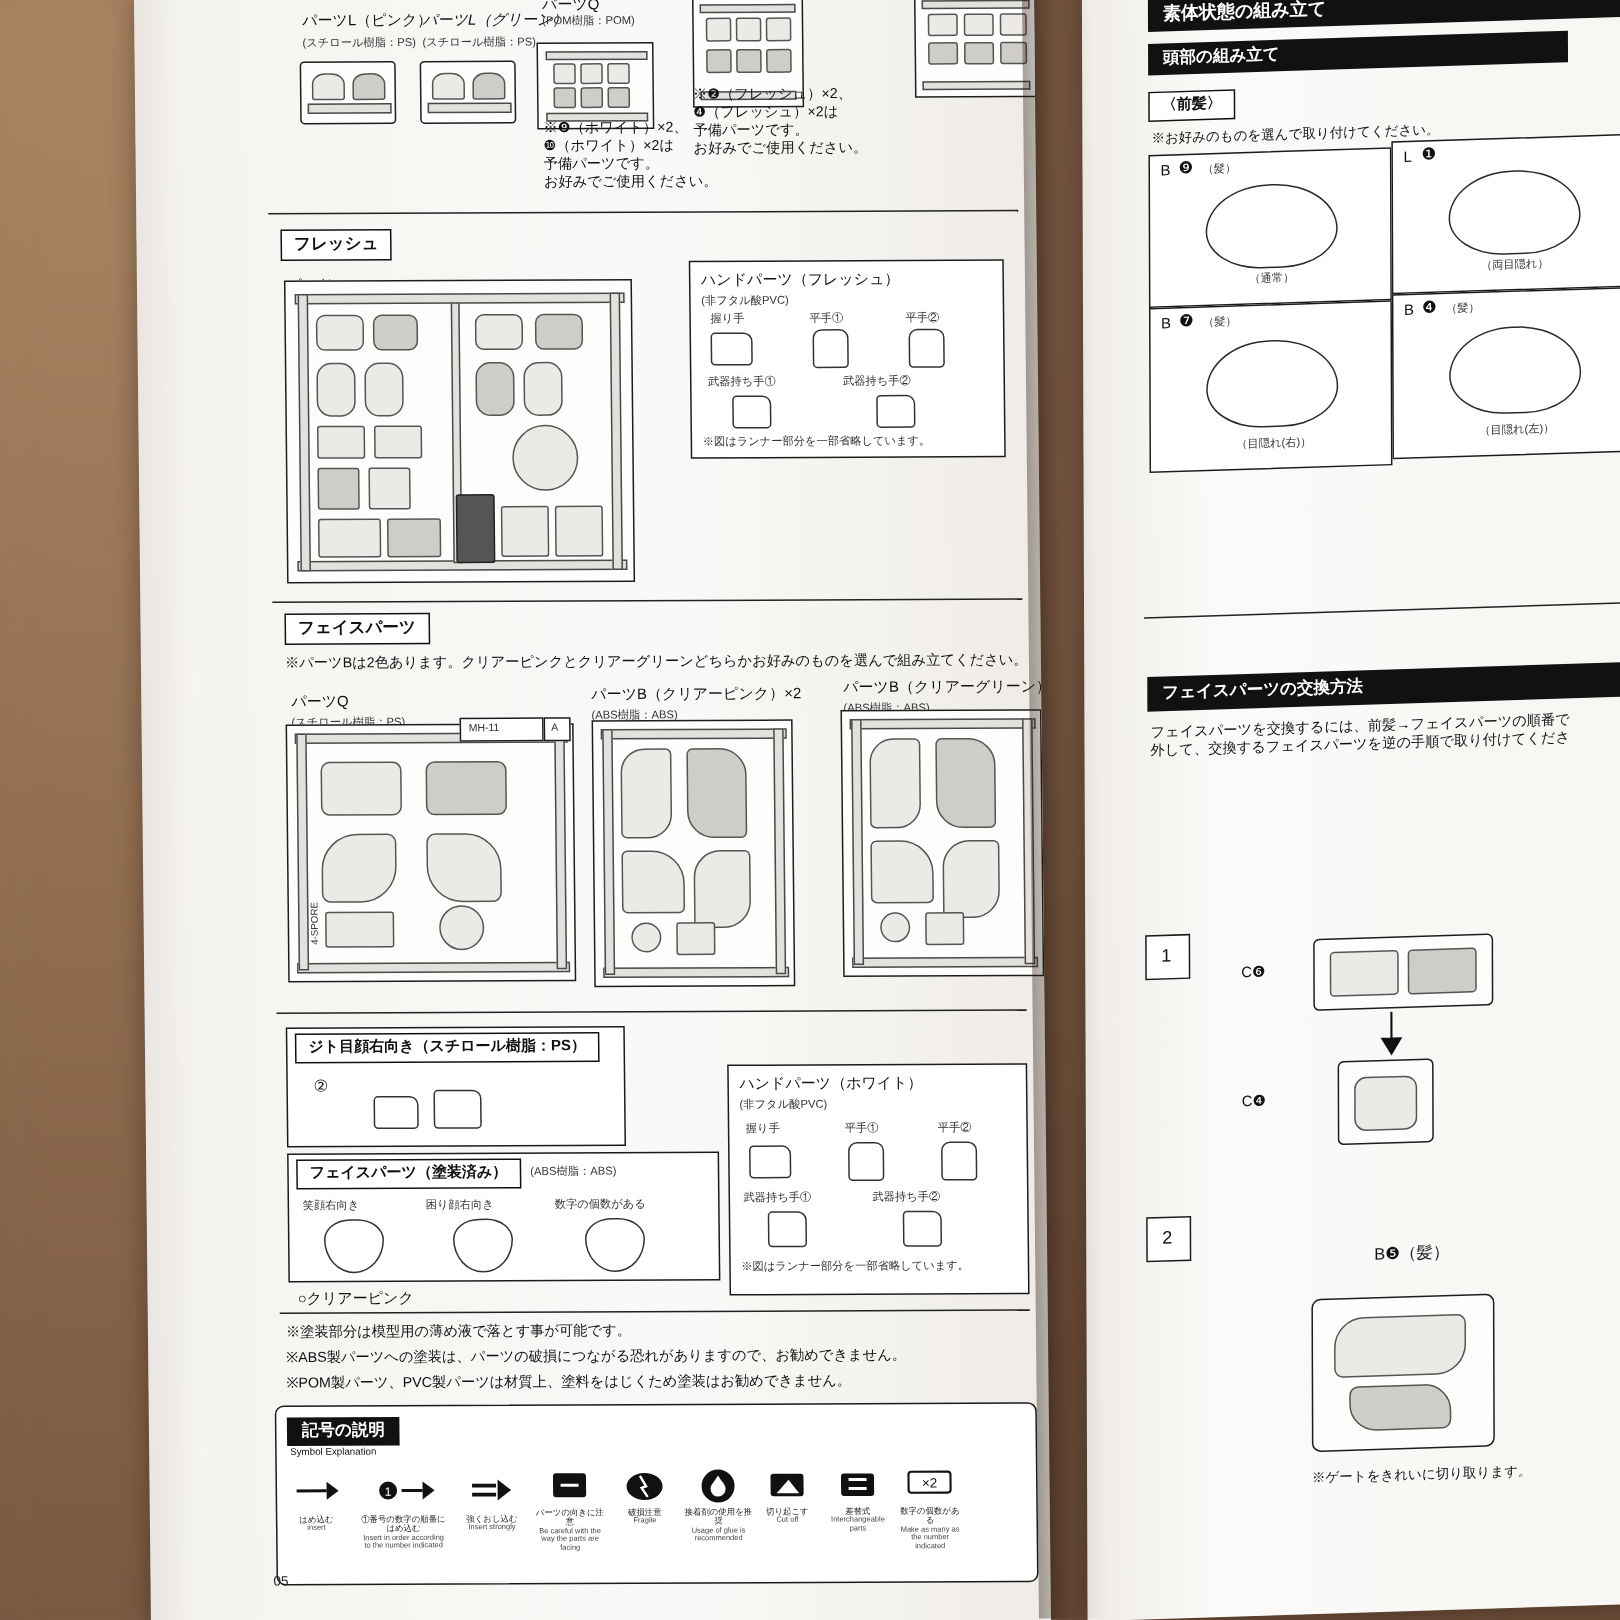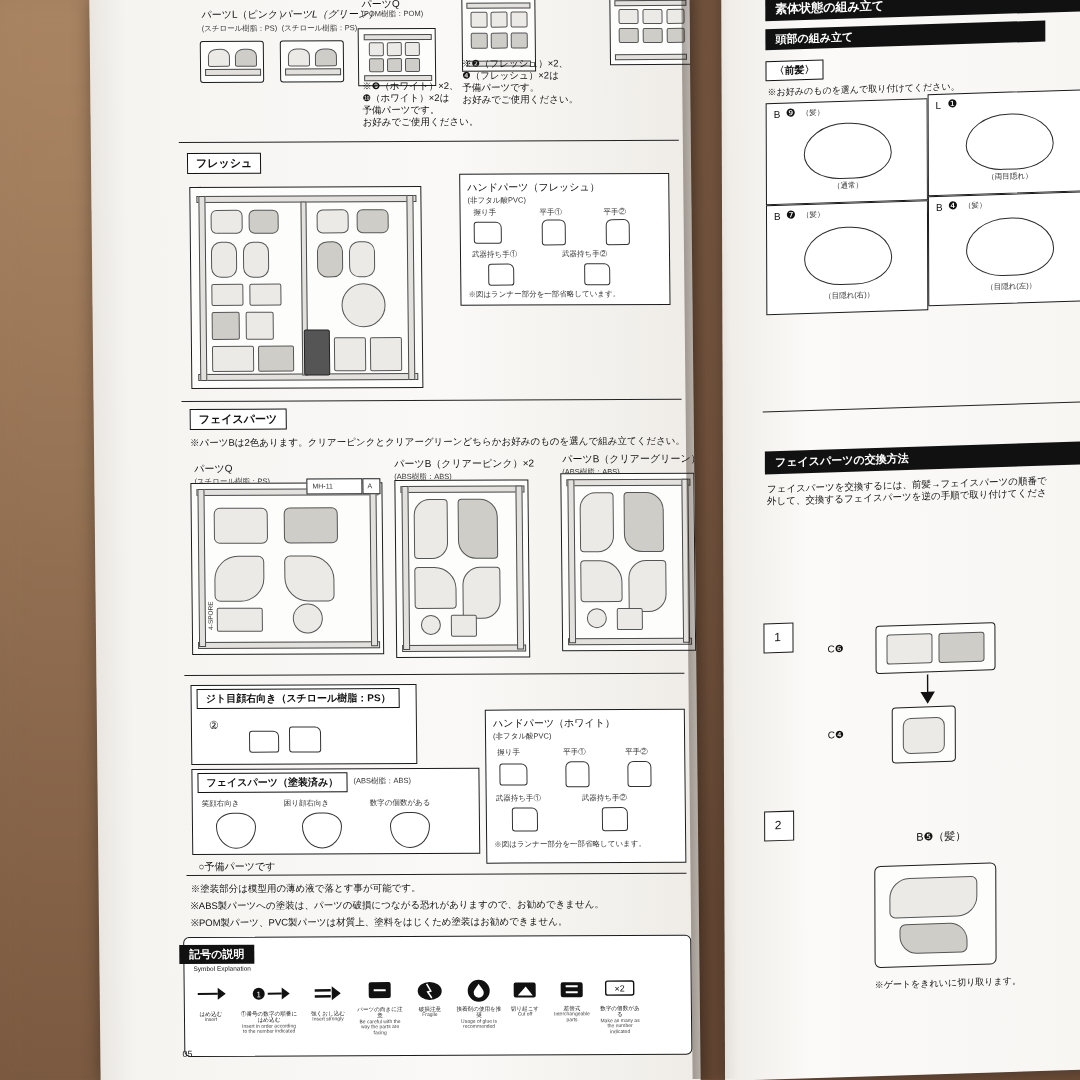--- a/index.html
+++ b/index.html
@@ -276,21 +276,21 @@
       <div class="box" style="left:94px;top:772px;width:286px;height:84px;"></div>
       <div class="tab" style="left:100px;top:776px;font-size:10px;">フェイスパーツ（塗装済み）</div>
       <div class="lbl sm" style="left:256px;top:780px;">(ABS樹脂：ABS)</div>
       <div class="lbl sm" style="left:104px;top:802px;">笑顔右向き</div>
       <div class="lbl sm" style="left:186px;top:802px;">困り顔右向き</div>
       <div class="lbl sm" style="left:272px;top:802px;">数字の個数がある</div>
       <div class="face" style="left:118px;top:816px;width:38px;height:34px;"></div>
       <div class="face" style="left:204px;top:816px;width:38px;height:34px;"></div>
       <div class="face" style="left:292px;top:816px;width:38px;height:34px;"></div>
 
-      <div class="lbl" style="left:100px;top:864px;font-size:10px;">○予備パーツです</div>
+      <div class="lbl" style="left:100px;top:864px;font-size:10px;">○クリアーピンク</div>
 
       <div class="box" style="left:388px;top:714px;width:198px;height:152px;"></div>
       <div class="lbl" style="left:396px;top:722px;font-size:10px;">ハンドパーツ（ホワイト）</div>
       <div class="lbl sm" style="left:396px;top:736px;">(非フタル酸PVC)</div>
       <div class="lbl sm" style="left:400px;top:752px;">握り手</div>
       <div class="lbl sm" style="left:466px;top:752px;">平手①</div>
       <div class="lbl sm" style="left:528px;top:752px;">平手②</div>
       <div class="hand" style="left:402px;top:768px;width:26px;height:20px;"></div>
       <div class="hand" style="left:468px;top:766px;width:22px;height:24px;border-radius:6px 6px 3px 3px;"></div>
       <div class="hand" style="left:530px;top:766px;width:22px;height:24px;border-radius:6px 6px 3px 3px;"></div>
@@ -299,21 +299,21 @@
       <div class="hand" style="left:414px;top:812px;width:24px;height:22px;"></div>
       <div class="hand" style="left:504px;top:812px;width:24px;height:22px;"></div>
       <div class="lbl sm" style="left:396px;top:844px;">※図はランナー部分を一部省略しています。</div>
 
       <div class="hr" style="left:88px;top:878px;width:500px;"></div>
       <div class="lbl" style="left:92px;top:886px;font-size:9.5px;">※塗装部分は模型用の薄め液で落とす事が可能です。</div>
       <div class="lbl" style="left:92px;top:903px;font-size:9.5px;">※ABS製パーツへの塗装は、パーツの破損につながる恐れがありますので、お勧めできません。</div>
       <div class="lbl" style="left:92px;top:920px;font-size:9.5px;">※POM製パーツ、PVC製パーツは材質上、塗料をはじくため塗装はお勧めできません。</div>
 
       <div class="box" style="left:84px;top:940px;width:506px;height:118px;border-radius:6px;"></div>
-      <div class="blk" style="left:80px;top:948px;">記号の説明</div>
+      <div class="blk" style="left:92px;top:948px;">記号の説明</div>
       <div class="lbl xs" style="left:94px;top:968px;font-size:6.5px;color:#111;">Symbol Explanation</div>
 
       <div class="sym" style="left:90px;top:986px;width:42px;">
         <div class="ico">
           <svg width="34" height="22" viewBox="0 0 34 22">
               <path d="M4 11h20" stroke="#111" stroke-width="2" fill="none"></path>
               <path d="M24 5l8 6-8 6z" fill="#111"></path>
             </svg>
         </div>
         <span class="cap">はめ込む</span>

